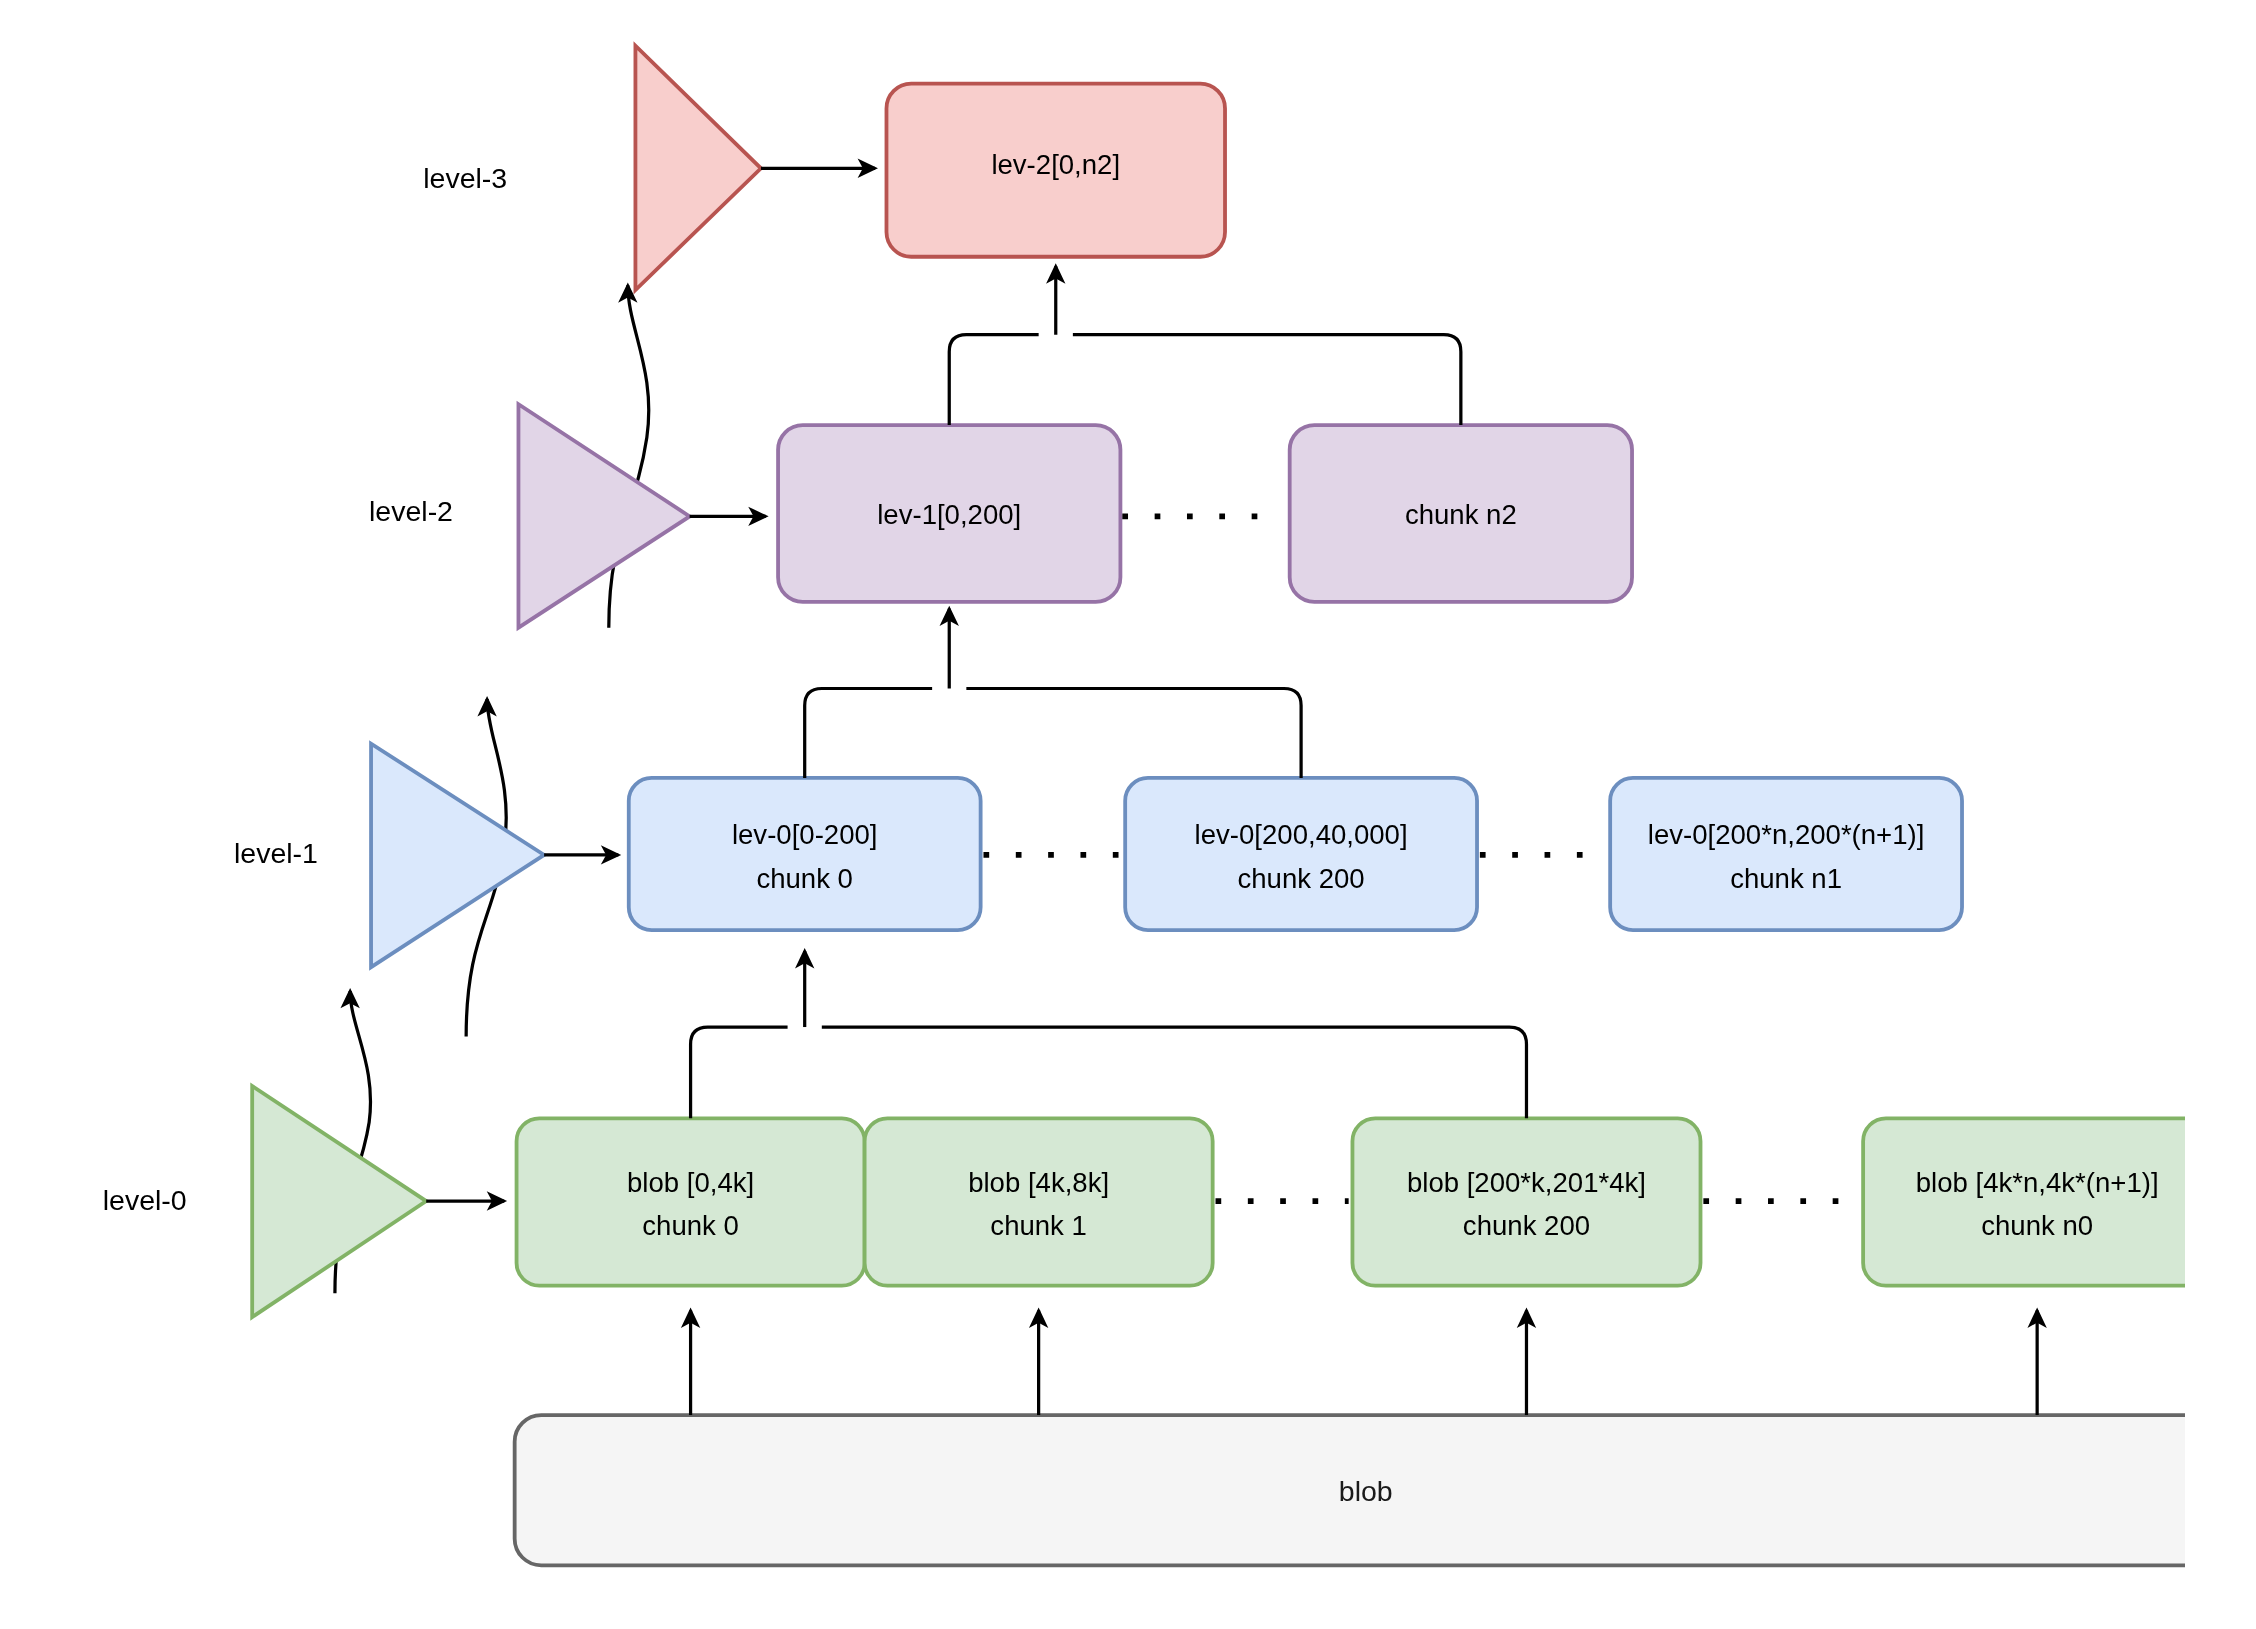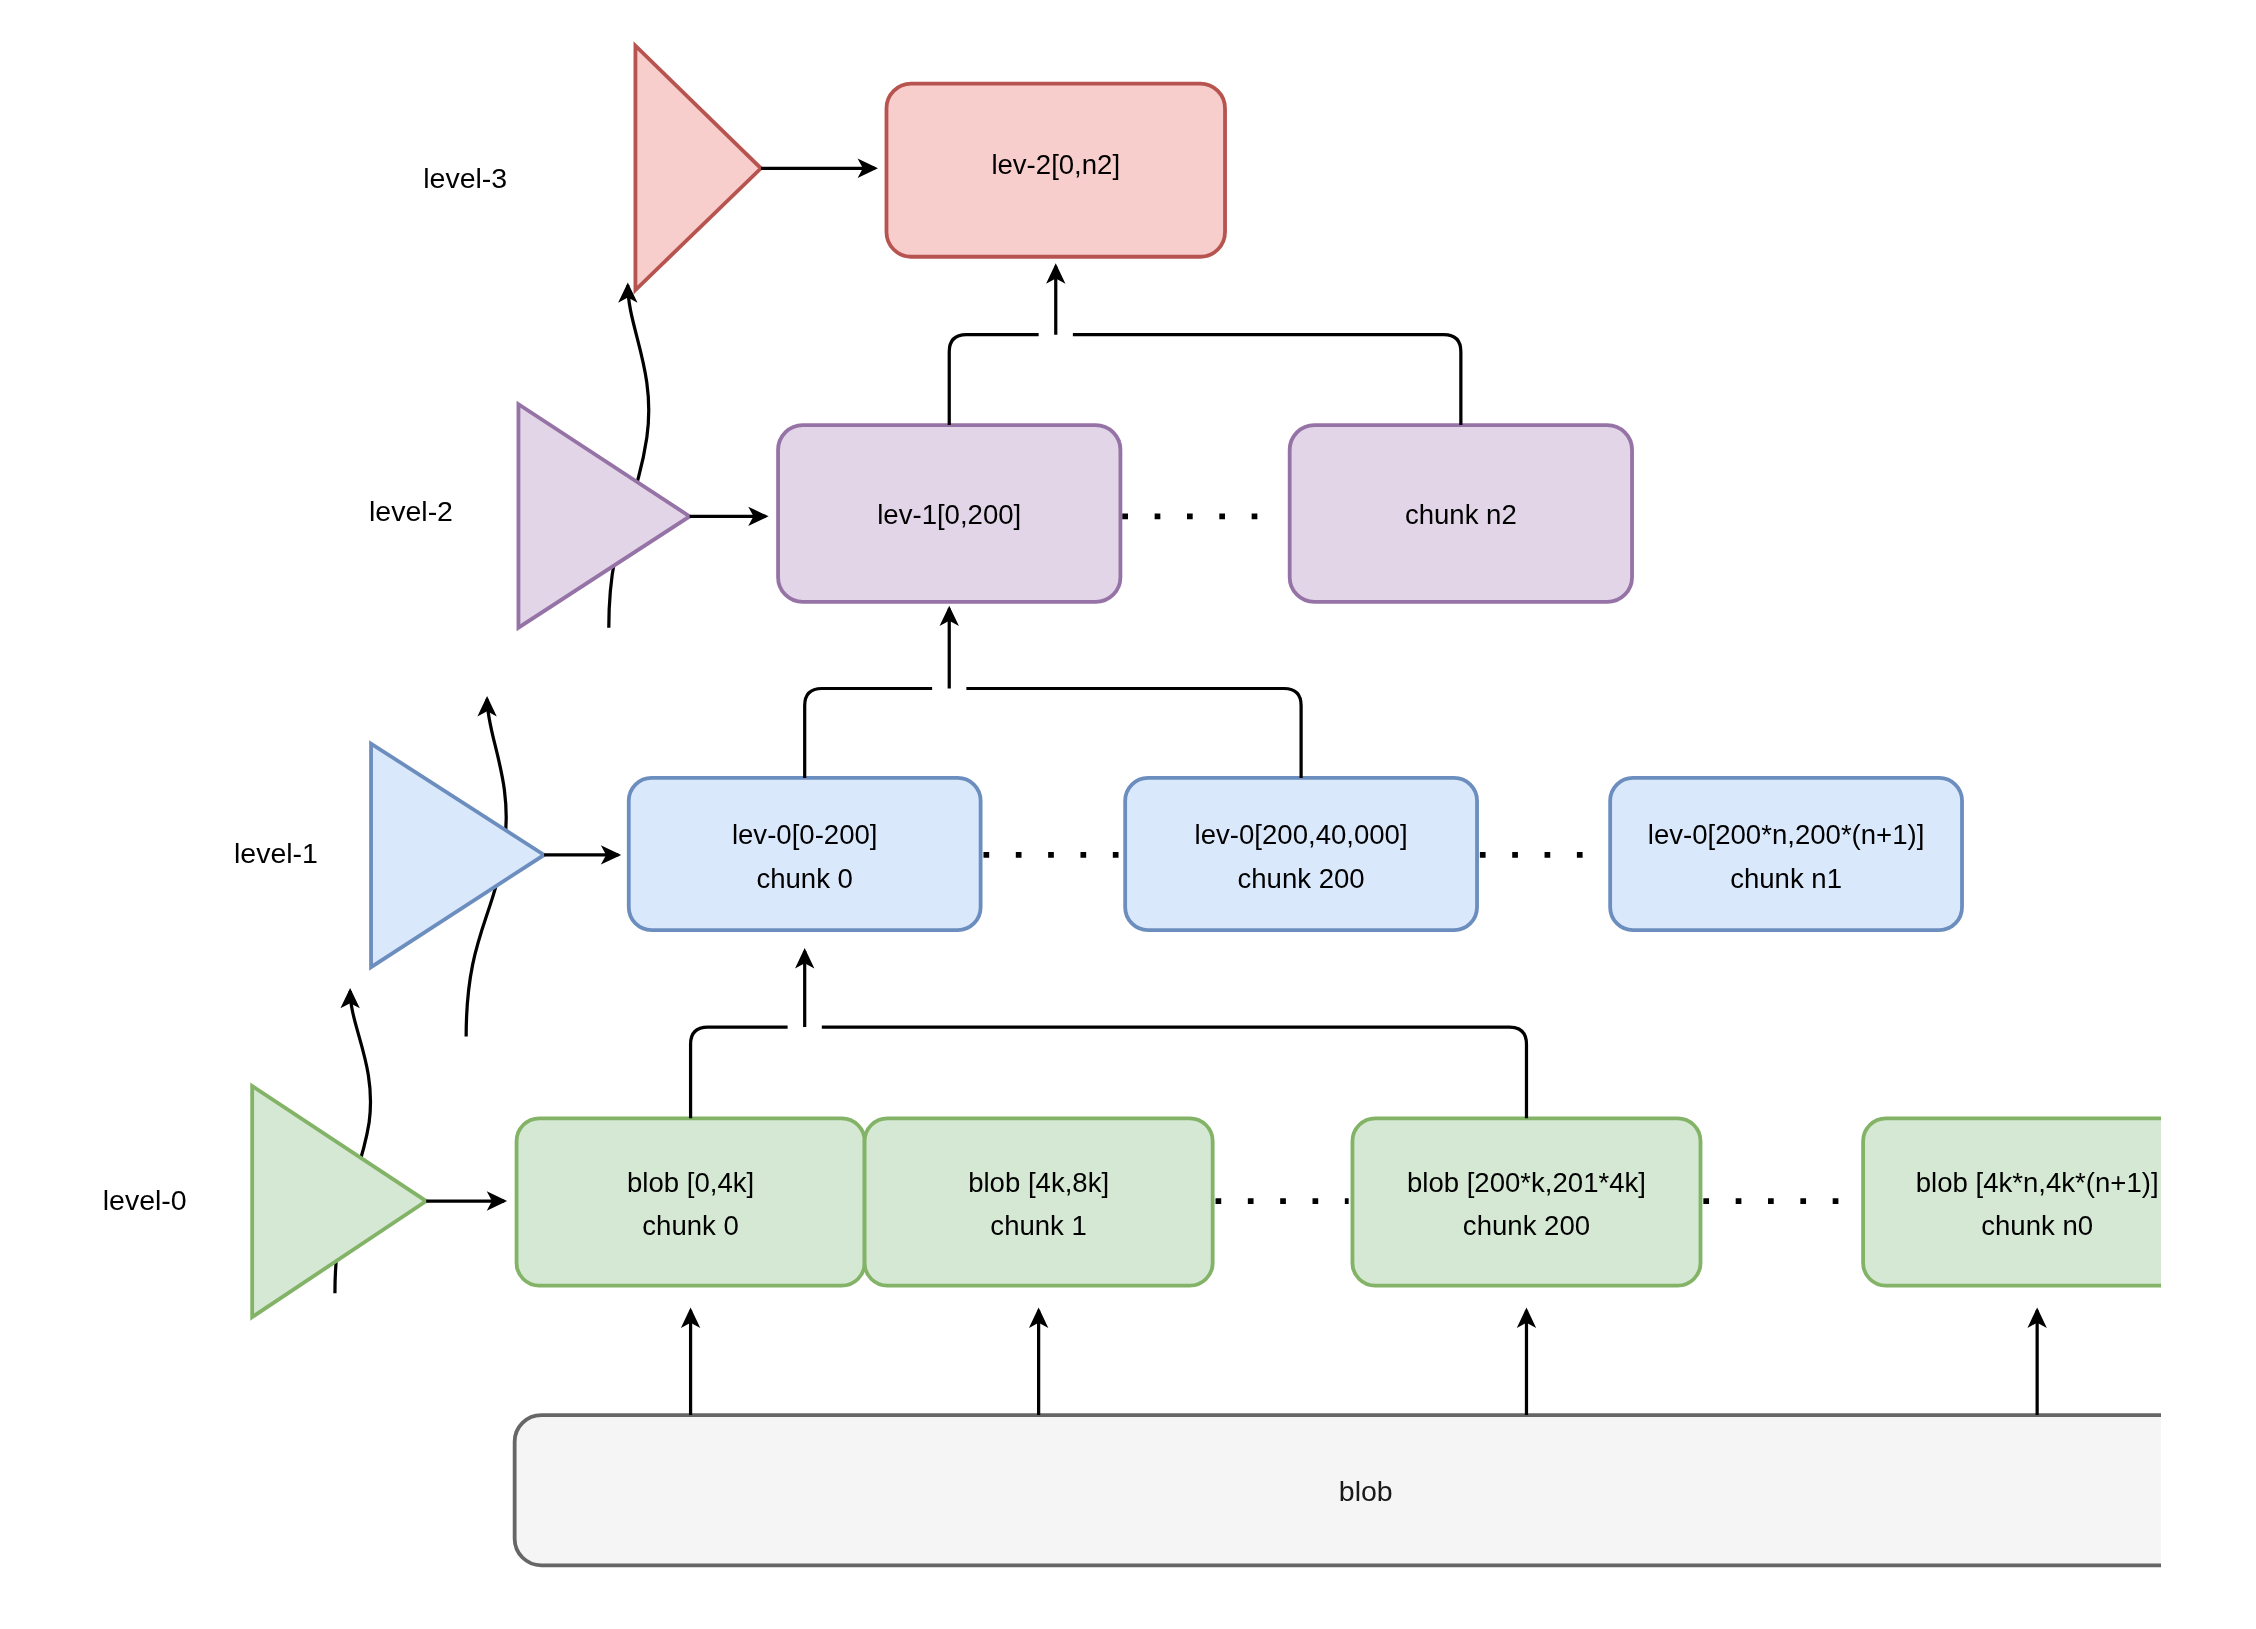--- a/index.html
+++ b/index.html
@@ -1,17 +1,17 @@
 <!DOCTYPE html>
 <html style="font-size:15px"><head>
 <meta charset="utf-8">
 <style>
   html,body{margin:0;padding:0;background:#ffffff;}
   body{font-family:"Liberation Sans","DejaVu Sans",sans-serif;}
-  #stage{position:relative;width:2161px;height:1629px;background:#ffffff;overflow:hidden;}
+  #stage{position:relative;width:2161px;height:1629px;background:#ffffff;overflow:hidden;padding-left:24px;}
   svg#diagram{position:absolute;left:0;top:0;width:2257px;height:1629px;display:block;}
   .node-label{font-family:"Liberation Sans","DejaVu Sans",sans-serif;font-size:29px;fill:#000000;}
   .level-label{font-family:"Liberation Sans","DejaVu Sans",sans-serif;font-size:30px;fill:#000000;}
   .blob-label{font-family:"Liberation Sans","DejaVu Sans",sans-serif;font-size:30px;fill:#1a1a1a;}
   .flow{fill:none;stroke:#000000;stroke-width:3.4;stroke-linecap:butt;stroke-linejoin:round;}
   .dots{fill:none;stroke:#000000;stroke-width:6;stroke-linecap:butt;stroke-dasharray:6 28;}
 </style>
 </head>
 <body>
 

